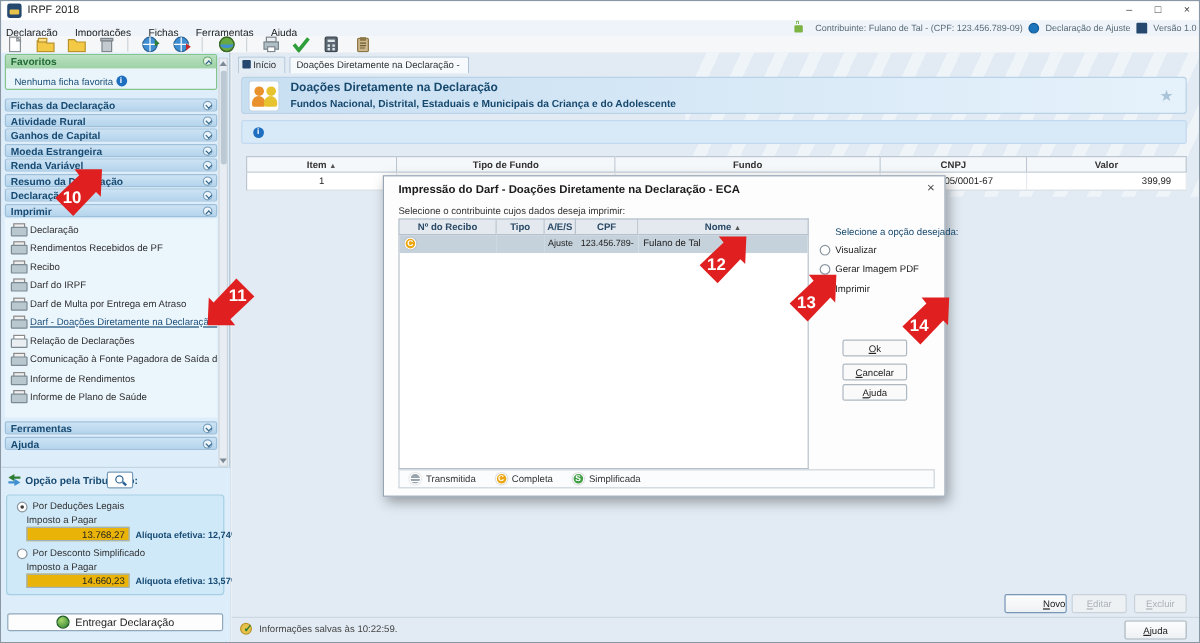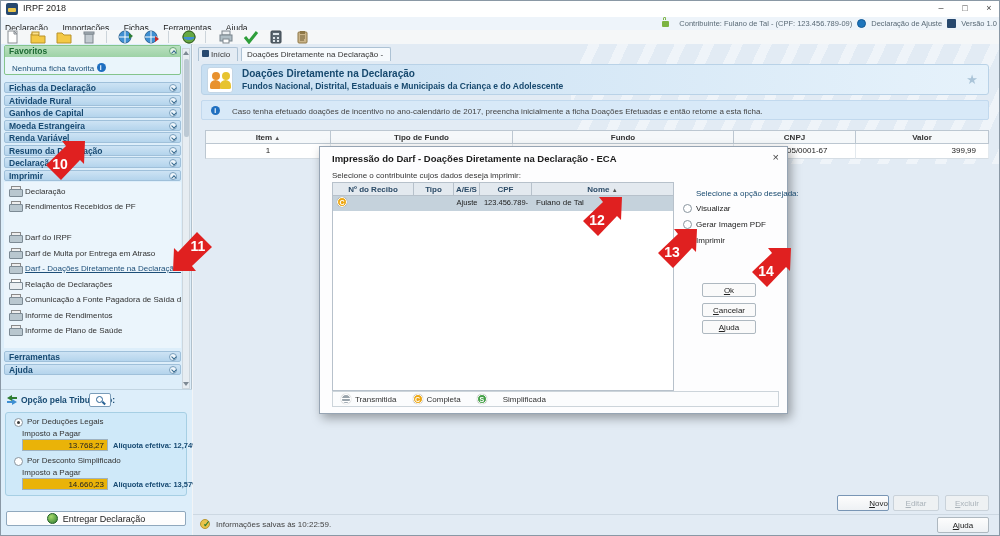--- a/index.html
+++ b/index.html
@@ -224,20 +224,24 @@
     <div class="s sechdr" style="top:126px;"><span>Imprimir</span><span class="chev up"></span></div>
 
     <div class="s" id="subitems">
       <div class="s sitem" style="top:3px;">
           <span class="pico"></span>
           <span class="lbl nw">Declaração</span>
         </div>
       <div class="s sitem" style="top:18px;">
           <span class="pico"></span>
           <span class="lbl nw">Rendimentos Recebidos de PF</span>
+        </div>
+      <div class="s sitem" style="top:34px;">
+          <span class="pico"></span>
+          <span class="lbl nw">Recibo</span>
         </div>
       <div class="s sitem" style="top:49px;">
           <span class="pico"></span>
           <span class="lbl nw">Darf do IRPF</span>
         </div>
       <div class="s sitem" style="top:65px;">
           <span class="pico"></span>
           <span class="lbl nw">Darf de Multa por Entrega em Atraso</span>
         </div>
       <div class="s sitem sel" style="top:80px;">
@@ -315,21 +319,20 @@
         <span class="kid" style="left:4px;top:4px;background:#e8912d;"></span>
         <span class="kid" style="left:14px;top:4px;background:#e7c32f;"></span>
       </div>
       <div class="s nw" id="ptitle">Doações Diretamente na Declaração</div>
       <div class="s nw" id="psub">Fundos Nacional, Distrital, Estaduais e Municipais da Criança e do Adolescente</div>
       <div class="s" id="staricon">★</div>
     </div>
 
     <div class="s" id="infobar">
       <span class="iinfo" style="left:9px;top:5px;"></span>
-      <div class="s nw" id="infotext">Caso tenha efetuado doações de incentivo no ano-calendário de 2017, preencha inicialmente a ficha Doações Efetuadas e então retome a esta ficha.</div>
     </div>
 
     <div class="s trow" style="top:86px;">
       <div class="hcell" style="width:126px;"><span>Item</span> <span class="asc">▲</span></div>
       <div class="hcell" style="width:182px;"><span>Tipo de Fundo</span></div>
       <div class="hcell" style="width:221px;"><span>Fundo</span></div>
       <div class="hcell" style="width:122px;"><span>CNPJ</span></div>
       <div class="hcell" style="width:133px;"><span>Valor</span></div>
     </div>
     <div class="s trow" style="top:100px;">
@@ -371,21 +374,21 @@
       <div class="drcell" style="width:141px;text-align:left;padding-left:4px;">Fulano de Tal</div>
     </div>
     <div class="s" id="dtbody"></div>
 
     <div class="s" id="dlegend">
       <span class="badge t" style="margin-left:8px;"></span>
       <span style="margin-left:4px;">Transmitida</span>
       <span class="badge c" style="margin-left:16px;">C</span>
       <span style="margin-left:4px;">Completa</span>
       <span class="badge sg" style="margin-left:16px;">S</span>
-      <span style="margin-left:16px;">Simplificada</span>
+      <span style="margin-left:4px;">Simplificada</span>
     </div>
 
     <div class="s" id="dopts">
       <div id="doptstitle" class="nw">Selecione a opção desejada:</div>
       <div class="dradio">
           <span class="rd"></span>
           <span class="rl nw">Visualizar</span>
         </div>
       <div class="dradio">
           <span class="rd"></span>

